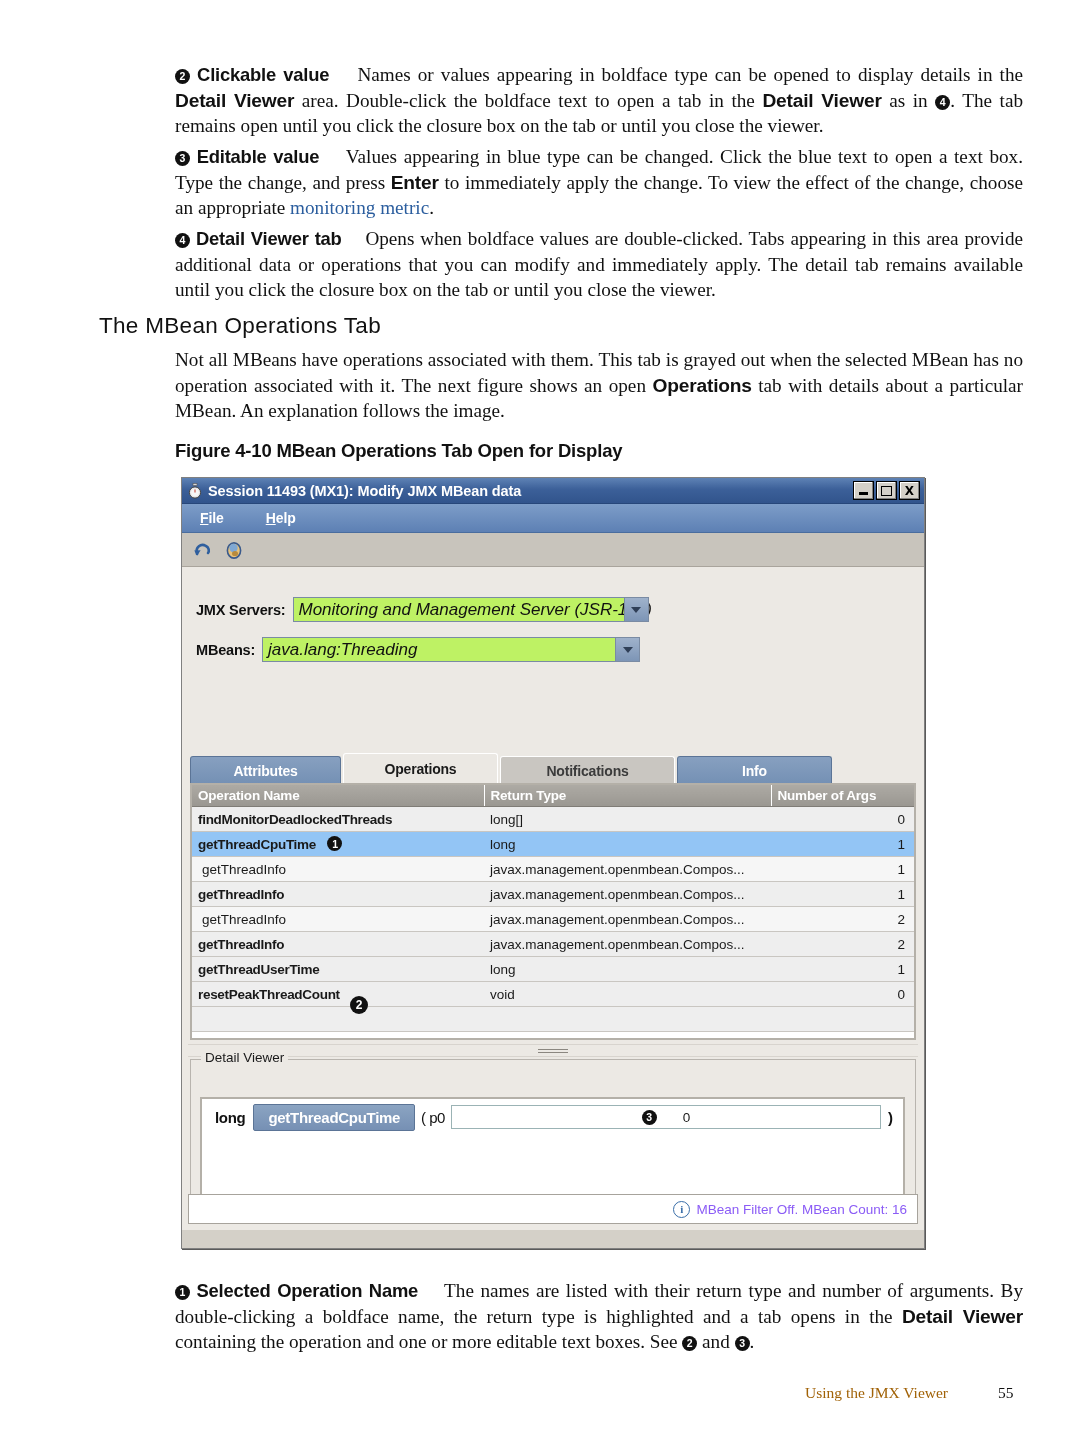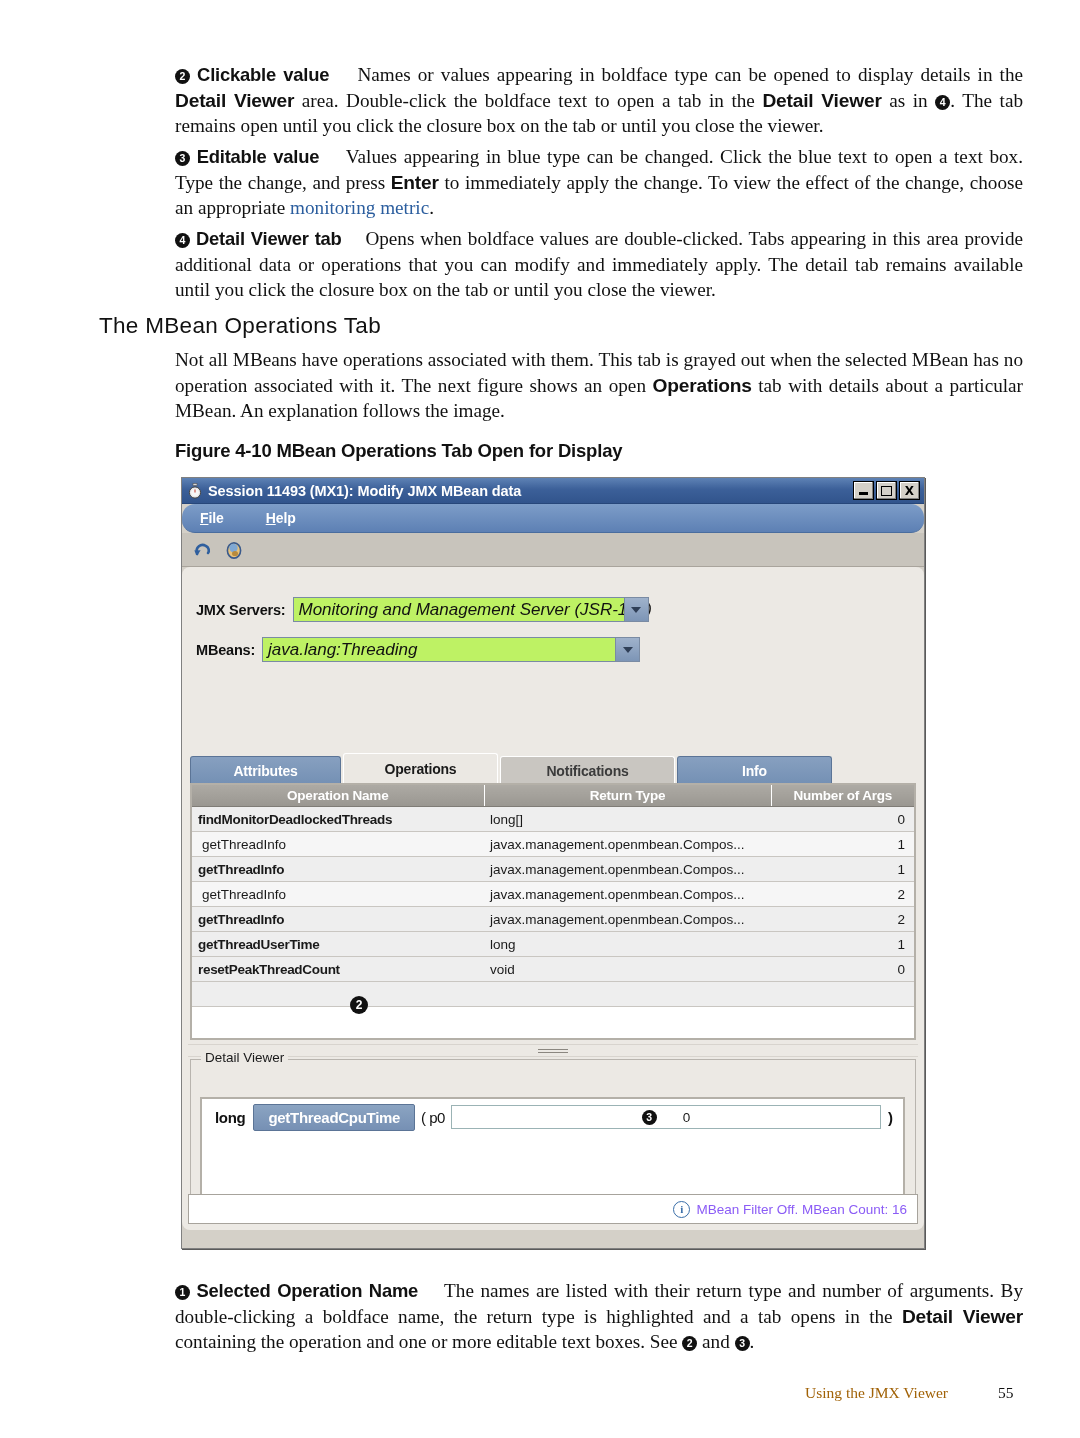--- a/index.html
+++ b/index.html
@@ -108,21 +108,20 @@
   .winbtn .gl-min { width: 9px; height: 3px; background: #000; margin-top: 6px; }
   .winbtn .gl-max { width: 9px; height: 8px; border: 1.5px solid #000; }
   .winbtn .gl-close { font-size: 12px; font-weight: bold; }
 
   .menubar {
     height: 28px;
     background: linear-gradient(to bottom, #7d9dc8 0%, #5d80b4 100%);
     display: flex; align-items: center;
     padding-left: 18px;
     border-bottom: 1px solid #4a6d9e;
-    border-radius: 13px;
   }
   .menu-item {
     color: #ffffff; font-size: 14px; font-weight: bold;
     margin-right: 42px; letter-spacing: -0.1px;
   }
   .menu-item u { text-decoration: underline; }
 
   .toolbar {
     height: 33px;
     background: #c8c4bc;
@@ -130,21 +129,20 @@
     padding-left: 8px;
     border-bottom: 1px solid #a9a49c;
   }
   .tb-icon { width: 26px; height: 26px; margin-right: 5px; position: relative; }
 
   .workarea {
     background: #ece9e4;
     padding: 0;
     height: 663px;
     position: relative;
-    border-radius: 8px;
   }
 
   
   .combo-row { display: flex; align-items: center; position: absolute; }
   .combo-label {
     font-size: 14.5px; font-weight: bold; color: #111;
     margin-right: 7px; letter-spacing: -0.2px; white-space: nowrap;
   }
   .combo {
     display: flex; align-items: stretch; height: 25px;
@@ -219,21 +217,21 @@
     border: 2px solid #b4b0a8;
     box-sizing: border-box;
     overflow: hidden;
   }
   table.ops { width: 100%; border-collapse: collapse; table-layout: fixed; }
   table.ops th {
     background: linear-gradient(to bottom, #adaaa4 0%, #9a9791 100%);
     color: #ffffff;
     font-size: 13.5px;
     font-weight: bold;
-    text-align: center;
+    text-align: left;
     padding: 3px 6px;
     height: 21px;
     border-right: 1px solid #ffffff;
     border-bottom: 1px solid #7f7c76;
     letter-spacing: -0.2px;
     box-sizing: border-box;
   }
   table.ops th.last { border-right: none; }
   table.ops td {
     font-size: 13.5px;
@@ -526,20 +524,28 @@
               <th class="col-b">Return Type</th>
               <th class="col-c last">Number of Args</th>
             </tr>
           </thead>
           <tbody>
             <tr>
               <td class="name-bold">findMonitorDeadlockedThreads</td>
               <td>long[]</td>
               <td class="num">0</td>
             </tr>
+            <tr class="sel">
+              <td class="name-bold">
+                <span>getThreadCpuTime</span>
+                <span class="num-marker" style="margin-left:8px;">1</span>
+              </td>
+              <td>long</td>
+              <td class="num">1</td>
+            </tr>
             <tr class="alt">
               <td style="padding-left:10px;">getThreadInfo</td>
               <td>javax.management.openmbean.Compos...</td>
               <td class="num">1</td>
             </tr>
             <tr>
               <td class="name-bold">getThreadInfo</td>
               <td>javax.management.openmbean.Compos...</td>
               <td class="num">1</td>
             </tr>

